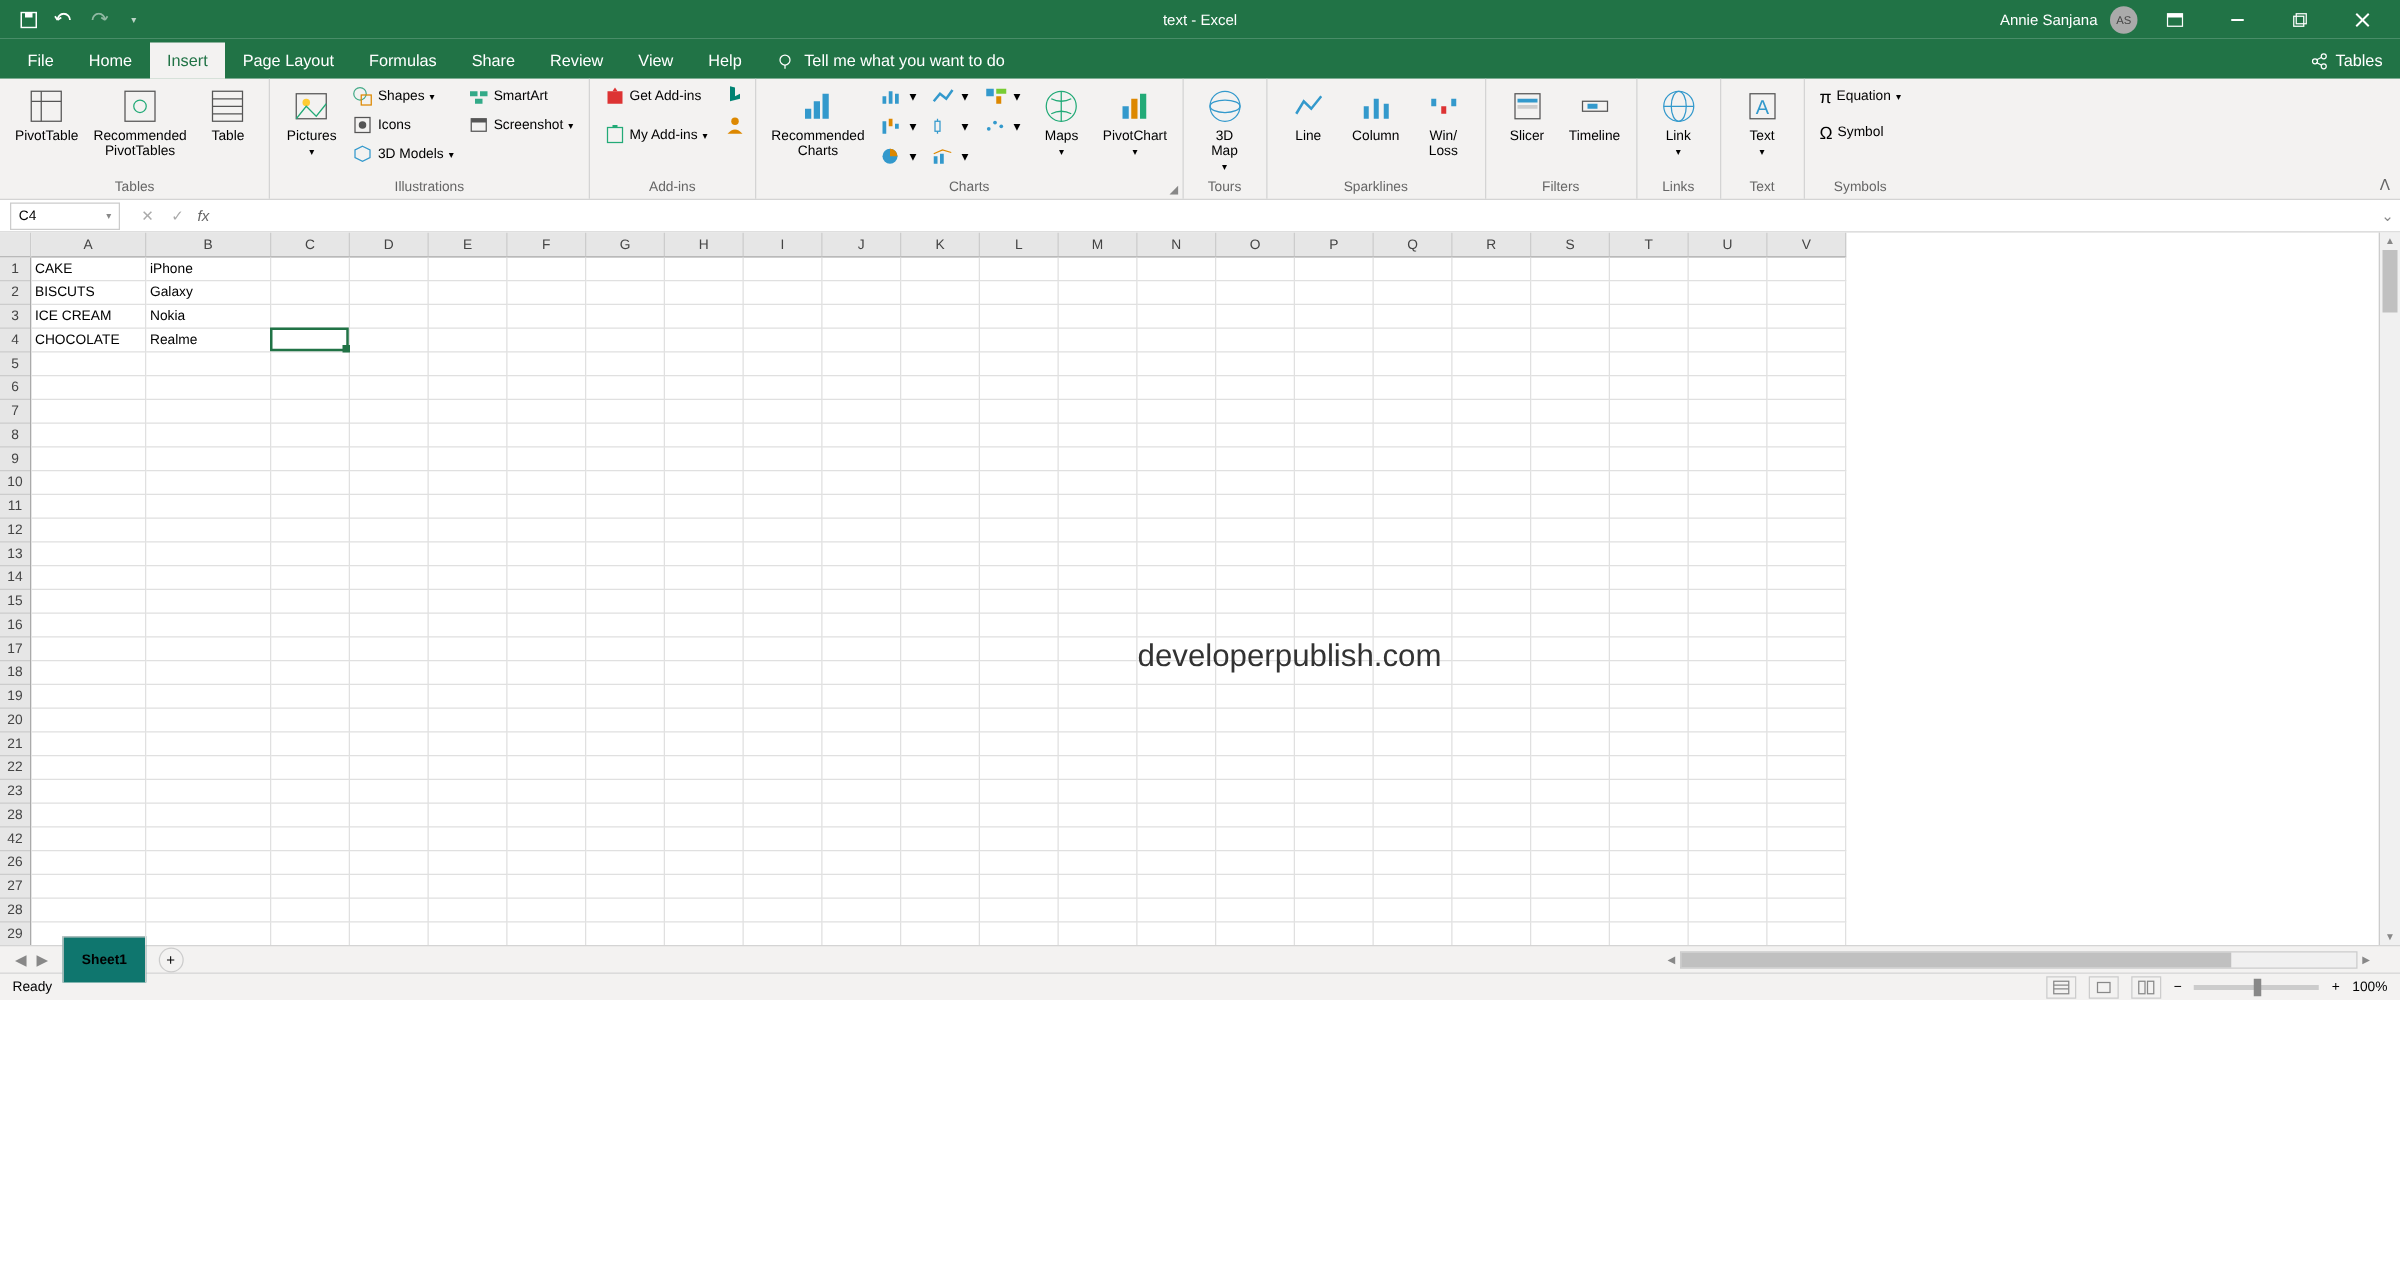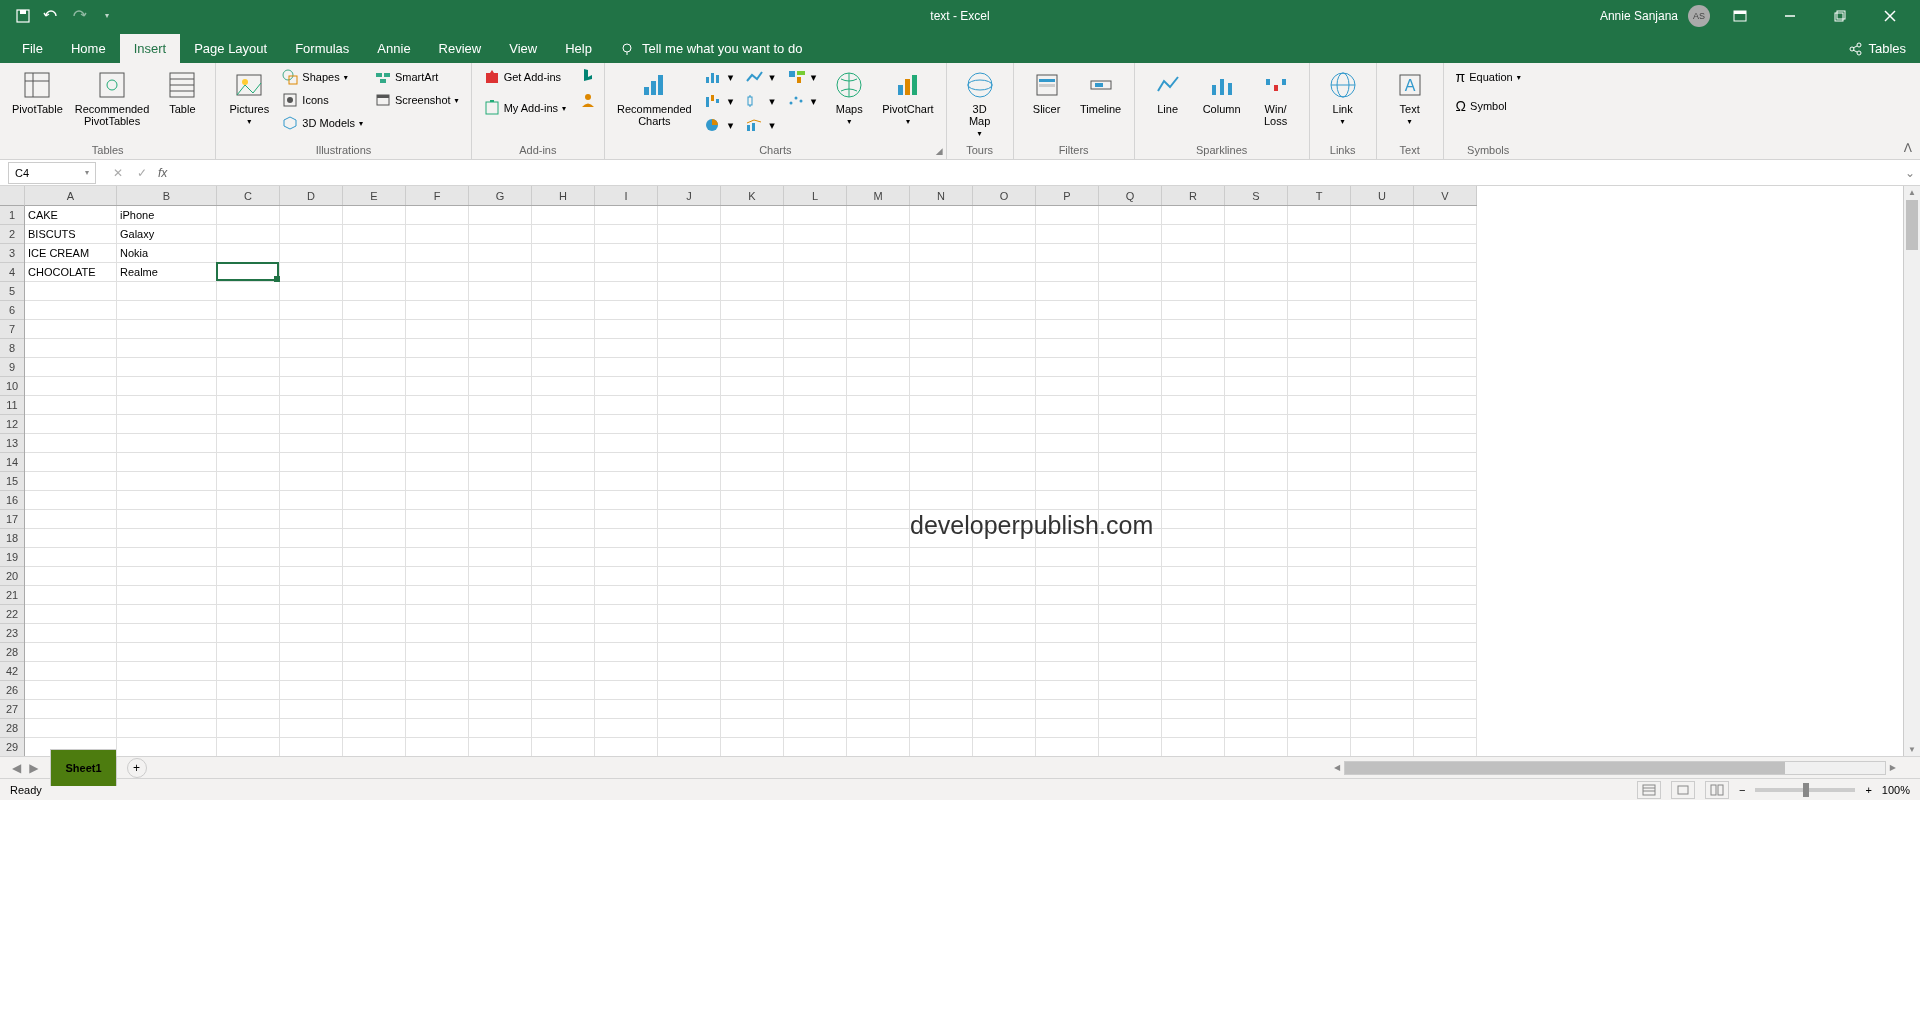--- a/index.html
+++ b/index.html
@@ -54,21 +54,21 @@
 .cell { border-right: 1px solid #e0e0e0; border-bottom: 1px solid #e0e0e0; padding: 0 3px; font-size: 11px; display: flex; align-items: center; overflow: hidden; white-space: nowrap; }
 .selected-cell { position: absolute; border: 2px solid #217346; pointer-events: none; }
 .selected-handle { position: absolute; width: 6px; height: 6px; background: #217346; right: -3px; bottom: -3px; }
 .vscroll { width: 17px; background: #f0f0f0; border-left: 1px solid #ccc; position: relative; }
 .vscroll-thumb { position: absolute; top: 14px; left: 2px; right: 2px; height: 50px; background: #c0c0c0; }
 .watermark { position: absolute; font-size: 25px; color: #333; font-family: "Segoe UI", sans-serif; }
 
 
 .sheet-bar { height: 22px; background: #f3f2f1; border-top: 1px solid #d4d4d4; display: flex; align-items: center; }
 .sheet-nav { display: flex; gap: 8px; padding: 0 12px; color: #888; }
-.sheet-tab { background: #4d7c0f; border: 1px solid #ccc; border-bottom: none; padding: 12px 14px; font-size: 11px; font-weight: bold; cursor: pointer; }
+.sheet-tab { background: #0f766e; border: 1px solid #ccc; border-bottom: none; padding: 12px 14px; font-size: 11px; font-weight: bold; cursor: pointer; }
 .sheet-add { width: 20px; height: 20px; border: 1px solid #ccc; border-radius: 50%; display: flex; align-items: center; justify-content: center; margin-left: 10px; font-size: 12px; cursor: pointer; }
 .hscroll { flex: 1; display: flex; align-items: center; margin: 0 20px; }
 .hscroll-track { flex: 1; height: 14px; background: #f0f0f0; border: 1px solid #ccc; position: relative; }
 .hscroll-thumb { position: absolute; left: 0; top: 0; bottom: 0; width: 440px; background: #c0c0c0; }
 
 
 .status-bar { height: 22px; background: #f3f2f1; border-top: 1px solid #d4d4d4; display: flex; align-items: center; padding: 0 10px; font-size: 11px; }
 .status-right { margin-left: auto; display: flex; align-items: center; gap: 10px; }
 .view-btn { width: 24px; height: 18px; border: 1px solid #ccc; display: flex; align-items: center; justify-content: center; cursor: pointer; font-size: 10px; }
 .zoom-slider { width: 100px; height: 4px; background: #ccc; position: relative; }
@@ -130,21 +130,21 @@
       </span>
   </div>
 </div>
 
 <div class="tabbar">
   <div class="tab">File</div>
   <div class="tab">Home</div>
   <div class="tab active">Insert</div>
   <div class="tab">Page Layout</div>
   <div class="tab">Formulas</div>
-  <div class="tab">Annie</div>
+  <div class="tab">Share</div>
   <div class="tab">Review</div>
   <div class="tab">View</div>
   <div class="tab">Help</div>
   <div class="tell-me">
     <span>
         <svg width="14" height="14">
           <circle cx="7" cy="6" r="4" fill="none" stroke="#fff"></circle>
           <line x1="7" y1="10" x2="7" y2="13" stroke="#fff"></line>
         </svg>
       </span>
@@ -412,73 +412,73 @@
         </div>
     </div>
     <div class="ribbon-group-label">Tours</div>
   </div>
 
   <div class="ribbon-group">
     <div class="ribbon-group-content">
       <div class="big-btn">
           <div class="icon-box">
             <svg width="28" height="28">
+              <path d="M4 20 L10 10 L16 16 L24 6" fill="none" stroke="#39c" stroke-width="2"></path>
+            </svg>
+          </div>
+          <span>Line</span>
+        </div>
+      <div class="big-btn">
+          <div class="icon-box">
+            <svg width="28" height="28">
+              <rect x="4" y="14" width="4" height="10" fill="#39c"></rect>
+              <rect x="12" y="8" width="4" height="16" fill="#39c"></rect>
+              <rect x="20" y="12" width="4" height="12" fill="#39c"></rect>
+            </svg>
+          </div>
+          <span>Column</span>
+        </div>
+      <div class="big-btn">
+          <div class="icon-box">
+            <svg width="28" height="28">
+              <rect x="4" y="8" width="4" height="6" fill="#39c"></rect>
+              <rect x="12" y="14" width="4" height="6" fill="#d33"></rect>
+              <rect x="20" y="8" width="4" height="6" fill="#39c"></rect>
+            </svg>
+          </div>
+          <span style="white-space:pre-line">Win/
+Loss</span>
+        </div>
+    </div>
+    <div class="ribbon-group-label">Sparklines</div>
+  </div>
+
+  <div class="ribbon-group">
+    <div class="ribbon-group-content">
+      <div class="big-btn">
+          <div class="icon-box">
+            <svg width="28" height="28">
               <rect x="4" y="4" width="20" height="20" fill="none" stroke="#555"></rect>
               <rect x="6" y="8" width="16" height="3" fill="#39c"></rect>
               <rect x="6" y="13" width="16" height="3" fill="#ccc"></rect>
             </svg>
           </div>
           <span>Slicer</span>
         </div>
       <div class="big-btn">
           <div class="icon-box">
             <svg width="28" height="28">
               <rect x="4" y="10" width="20" height="8" fill="none" stroke="#555"></rect>
               <rect x="8" y="12" width="8" height="4" fill="#39c"></rect>
             </svg>
           </div>
           <span>Timeline</span>
         </div>
     </div>
     <div class="ribbon-group-label">Filters</div>
-  </div>
-
-  <div class="ribbon-group">
-    <div class="ribbon-group-content">
-      <div class="big-btn">
-          <div class="icon-box">
-            <svg width="28" height="28">
-              <path d="M4 20 L10 10 L16 16 L24 6" fill="none" stroke="#39c" stroke-width="2"></path>
-            </svg>
-          </div>
-          <span>Line</span>
-        </div>
-      <div class="big-btn">
-          <div class="icon-box">
-            <svg width="28" height="28">
-              <rect x="4" y="14" width="4" height="10" fill="#39c"></rect>
-              <rect x="12" y="8" width="4" height="16" fill="#39c"></rect>
-              <rect x="20" y="12" width="4" height="12" fill="#39c"></rect>
-            </svg>
-          </div>
-          <span>Column</span>
-        </div>
-      <div class="big-btn">
-          <div class="icon-box">
-            <svg width="28" height="28">
-              <rect x="4" y="8" width="4" height="6" fill="#39c"></rect>
-              <rect x="12" y="14" width="4" height="6" fill="#d33"></rect>
-              <rect x="20" y="8" width="4" height="6" fill="#39c"></rect>
-            </svg>
-          </div>
-          <span style="white-space:pre-line">Win/
-Loss</span>
-        </div>
-    </div>
-    <div class="ribbon-group-label">Sparklines</div>
   </div>
 
   <div class="ribbon-group">
     <div class="ribbon-group-content">
       <div class="big-btn">
           <div class="icon-box">
             <svg width="28" height="28">
               <circle cx="14" cy="14" r="12" fill="none" stroke="#39c"></circle>
               <ellipse cx="14" cy="14" rx="6" ry="12" fill="none" stroke="#39c"></ellipse>
               <line x1="2" y1="14" x2="26" y2="14" stroke="#39c"></line>

